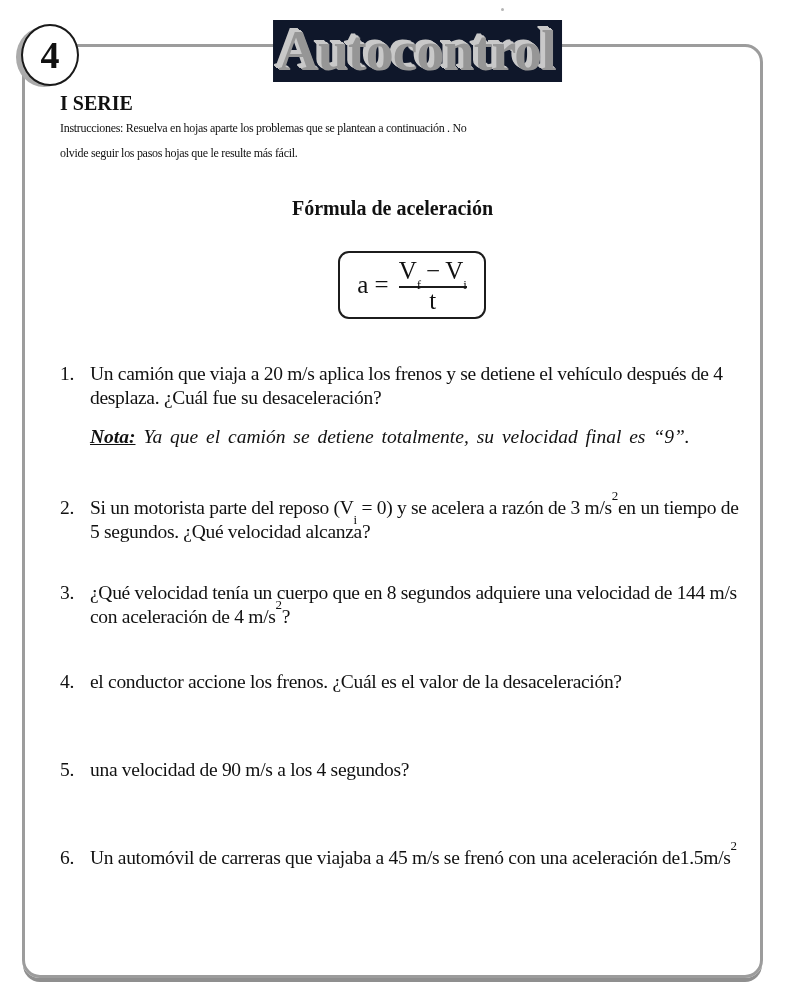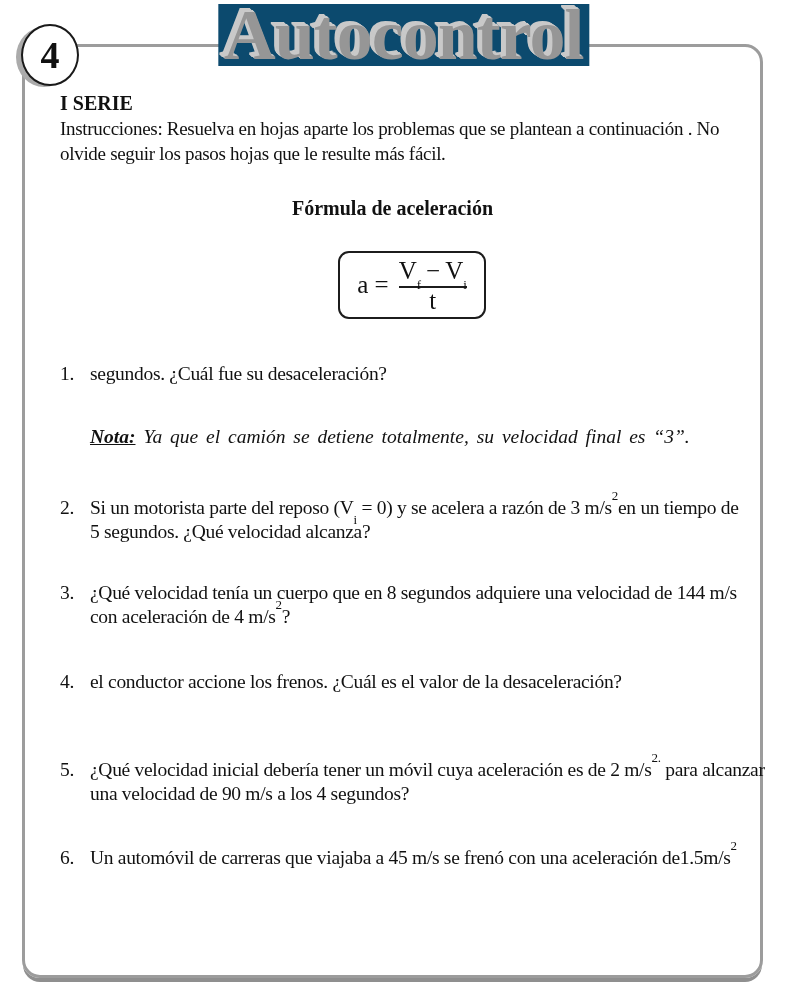--- a/index.html
+++ b/index.html
@@ -46,25 +46,25 @@
     font-weight: bold;
     line-height: 1;
   }
 
   
   .title {
     position: absolute;
     top: 4px;
     left: 50%;
     transform: translateX(-47%);
-    margin: 0;
+    margin: 16px;
     padding: 0 6px;
-    background: #0c4a6e;
+    background: #0f172a;
     z-index: 2;
-    font-size: 72px;
+    font-size: 56px;
     font-weight: bold;
     letter-spacing: -1px;
     line-height: 62px;
     color: #969696;
     text-shadow:
       -1px -1px 0 #c9c9c9,
       -2px -2px 0 #c9c9c9,
       -3px -2px 0 #c9c9c9,
       -4px -3px 0 #c9c9c9,
       -5px -4px 0 #c9c9c9;
@@ -89,21 +89,21 @@
     font-weight: bold;
     white-space: pre;
     text-align: right;
   }
 
   .instructions {
     position: absolute;
     left: 60px;
     top: 116px;
     width: 705px;
-    font-size: 19px;
+    font-size: 12px;
     letter-spacing: -0.3px;
     line-height: 25px;
   }
   .instructions .pline { white-space: pre; }
 
   .formula-heading {
     position: absolute;
     left: 0;
     right: 0;
     top: 197px;
@@ -221,25 +221,26 @@
     <span class="frac">
       <span class="numer"><span>V</span><sub>f</sub><span class="minus">−</span><span>V</span><sub>i</sub></span>
       <span class="bar"></span>
       <span class="denom">t</span>
     </span>
   </div>
 
   <div class="prob" id="p1">
     <span class="pnum">1.</span>
     <span>
-      <div class="pline">segundos. ¿Cuál fue su desaceleración?</div>
-    </span>
-  </div>
-
-  <div class="note"><span class="note-label">Nota:</span><span> Ya que el camión se detiene totalmente, su velocidad final es “3”.</span></div>
+      <div class="pline">Un camión que viaja a 20 m/s aplica los frenos y se detiene el vehículo después de 4</div>
+      <div class="pline">desplaza. ¿Cuál fue su desaceleración?</div>
+    </span>
+  </div>
+
+  <div class="note"><span class="note-label">Nota:</span><span> Ya que el camión se detiene totalmente, su velocidad final es “9”.</span></div>
 
   <div class="prob" id="p2">
     <span class="pnum">2.</span>
     <span>
       <div class="pline"><span>Si un motorista parte del reposo (V</span><sub>i</sub><span> = 0) y se acelera a razón de 3 m/s</span><sup>2</sup><span>en un tiempo de</span></div>
       <div class="pline">5 segundos. ¿Qué velocidad alcanza?</div>
     </span>
   </div>
 
   <div class="prob" id="p3">
@@ -253,21 +254,20 @@
   <div class="prob" id="p4">
     <span class="pnum">4.</span>
     <span>
       <div class="pline">el conductor accione los frenos. ¿Cuál es el valor de la desaceleración?</div>
     </span>
   </div>
 
   <div class="prob" id="p5">
     <span class="pnum">5.</span>
     <span>
-      <div class="pline"><span>¿Qué velocidad inicial debería tener un móvil cuya aceleración es de 2 m/s</span><sup>2.</sup><span> para alcanzar</span></div>
       <div class="pline">una velocidad de 90 m/s a los 4 segundos?</div>
     </span>
   </div>
 
   <div class="prob" id="p6">
     <span class="pnum">6.</span>
     <span>
       <div class="pline"><span>Un automóvil de carreras que viajaba a 45 m/s se frenó con una aceleración de1.5m/s</span><sup>2</sup></div>
     </span>
   </div>

